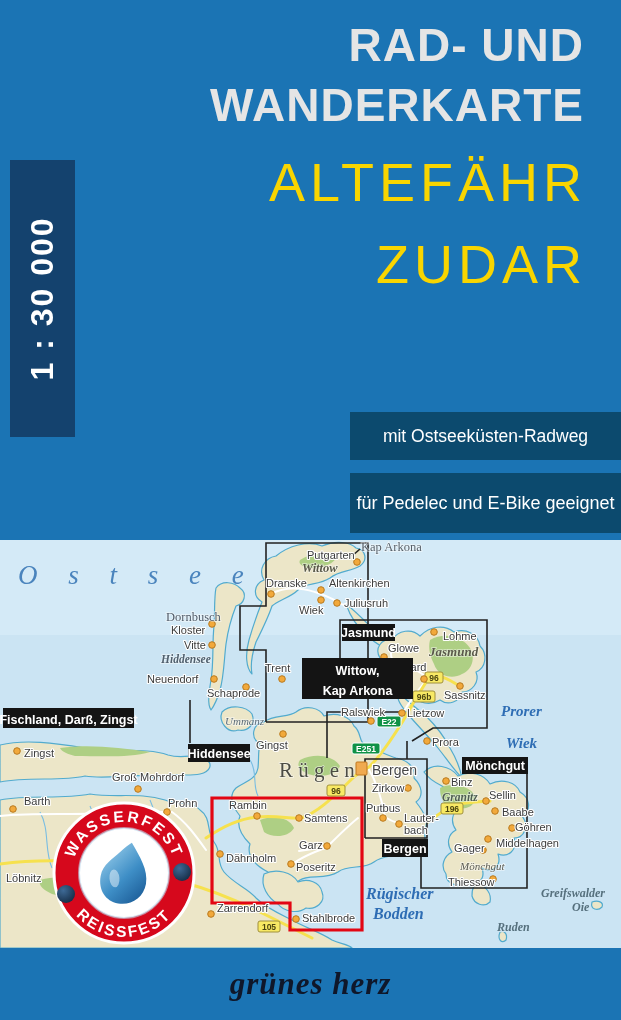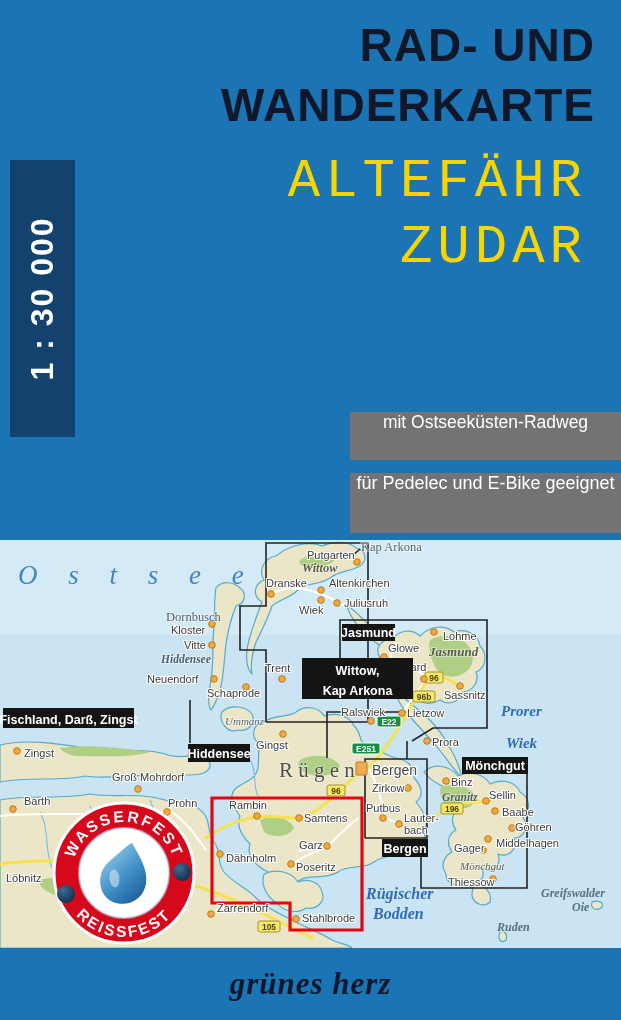--- a/index.html
+++ b/index.html
@@ -1,30 +1,30 @@
 <!DOCTYPE html>
 <html><head>
 <meta charset="utf-8">
 <style>
   html,body{margin:0;padding:0;background:#444;}
   .cover{position:relative;width:621px;height:1020px;margin:0 auto;background:#1b74b4;overflow:hidden;
          font-family:"Liberation Sans",sans-serif;}
   
-  .title-line{position:absolute;right:26px;text-align:right;color:#0f172a;font-weight:bold;
+  .title-line{position:absolute;right:37px;text-align:right;color:#e5e5e5;font-weight:bold;
               font-size:46px;letter-spacing:1px;line-height:1;}
   #title1{top:22px;} #title2{top:82px;margin-left:6px;}
   .mapname{position:absolute;right:34px;text-align:right;color:#f9d500;font-weight:normal;
-           font-size:54px;letter-spacing:5px;line-height:1;font-family:Liberation Mono, monospace;}
-  #mapname1{top:155px;} #mapname2{top:221px;}
+           font-size:54px;letter-spacing:5px;line-height:1;}
+  #mapname1{top:155px;} #mapname2{top:237px;}
   .scale-band{position:absolute;left:10px;top:160px;width:65px;height:277px;background:#14426e;
               display:flex;align-items:center;justify-content:center;}
   .scale-band span{transform:rotate(-90deg);white-space:nowrap;color:#ffffff;font-weight:bold;
                    font-size:32px;letter-spacing:2px;}
-  .banner{position:absolute;left:350px;right:0;background:#737373;color:#ffffff;
-          display:flex;justify-content:center;}
+  .banner{position:absolute;left:350px;right:0;background:#0c4a6e;color:#ffffff;
+          display:flex;align-items:center;justify-content:center;}
   #banner1{top:412px;height:48px;font-size:17.5px;}
   #banner2{top:473px;height:60px;font-size:18px;}
   
   #map-wrap{position:absolute;left:0;top:540px;width:621px;height:408px;}
   .map-town{font:11px "Liberation Sans",sans-serif;fill:#3b3b3b;paint-order:stroke;stroke:#ffffff;
             stroke-width:2.2px;stroke-linejoin:round;}
   .map-town-big{font:14px "Liberation Sans",sans-serif;fill:#474747;paint-order:stroke;stroke:#fff;
             stroke-width:2.4px;stroke-linejoin:round;}
   .water-label{font-family:"Liberation Serif",serif;font-style:italic;font-weight:bold;
                paint-order:stroke;stroke:#cbe4f3;stroke-width:2px;}

